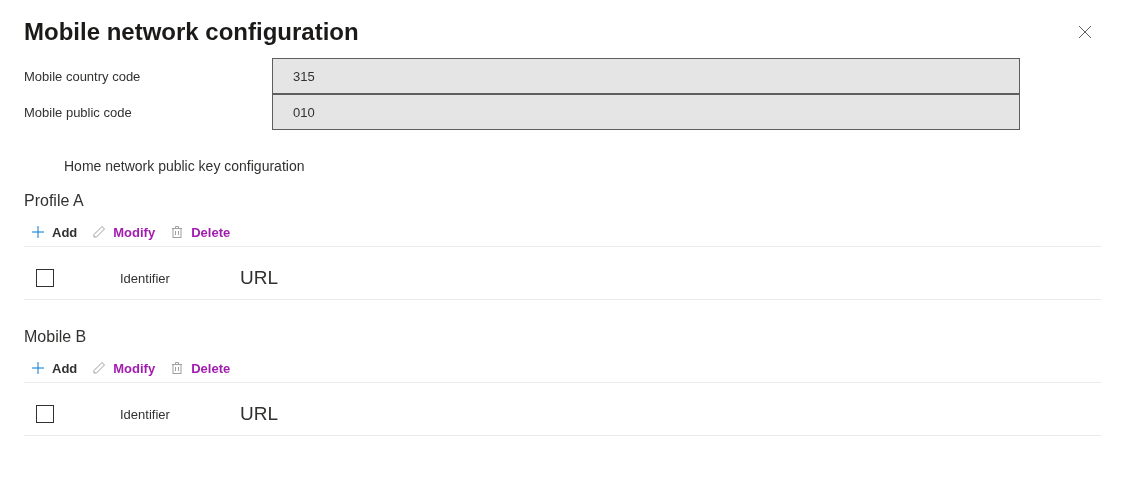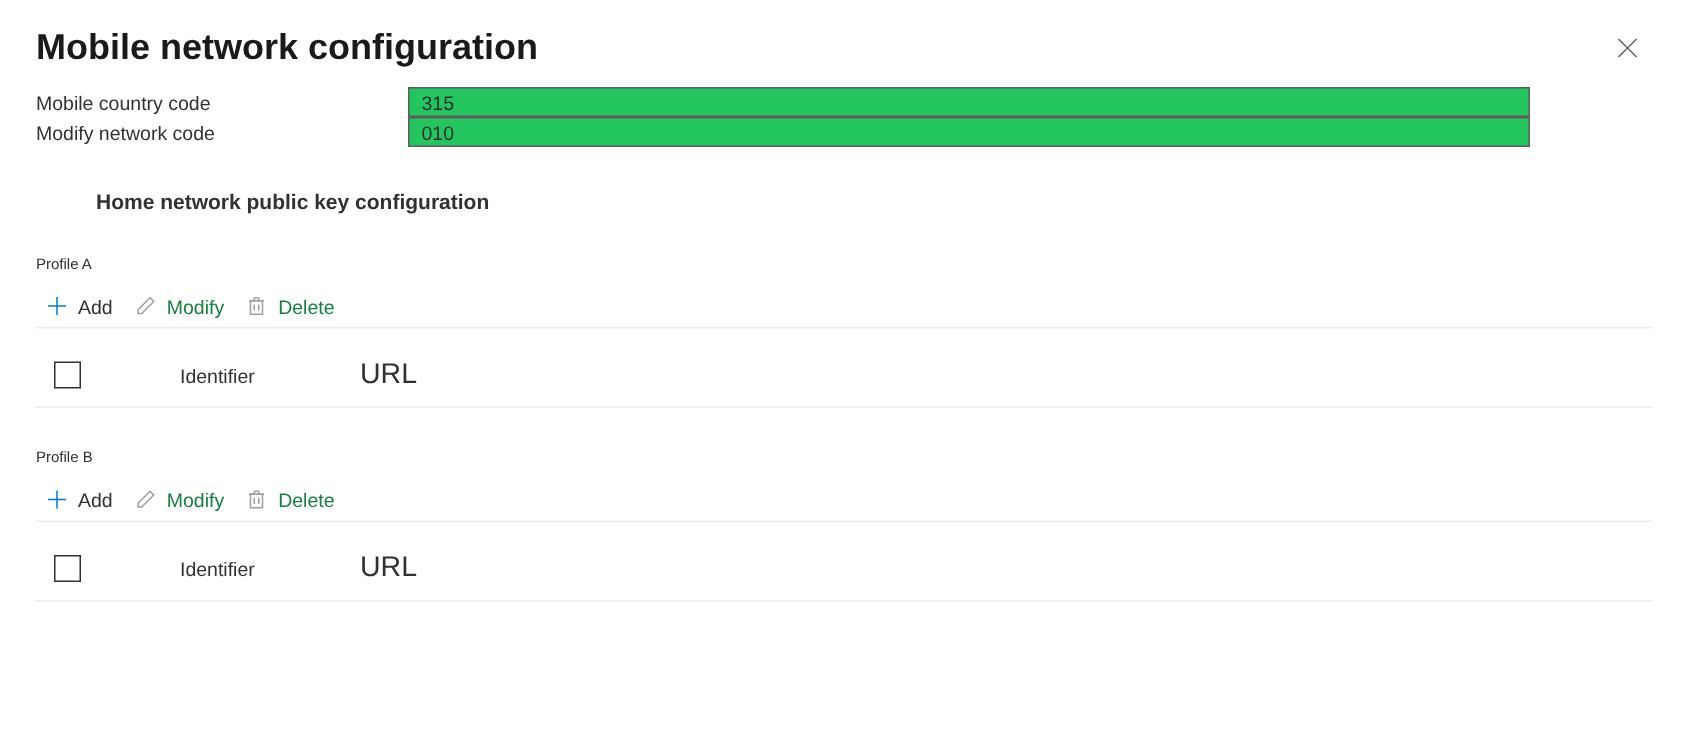--- a/index.html
+++ b/index.html
@@ -44,59 +44,60 @@
       display: flex;
       align-items: center;
     }
     .form-label {
       width: 248px;
       font-size: 13px;
       color: #323130;
     }
     .form-input {
       flex: 0 0 748px;
-      height: 20px;
+      height: 36px;
       border: 1px solid #605e5c;
-      padding: 2px 8px;
+      padding: 2px 20px;
       font-size: 13px;
       font-family: inherit;
       color: #323130;
-      background: #22c55e;
+      background: #e5e5e5;
     }
     .section-heading {
-      font-weight: 700;
+      font-weight: 400;
       font-size: 14px;
       color: #323130;
       margin-top: 28px;
-      margin-bottom: 29px;
+      margin-bottom: 18px;
       padding-left: 40px;
     }
     .profile-label {
-      font-size: 10px;
+      font-size: 16px;
       color: #323130;
       margin-bottom: 14px;
     }
     .toolbar {
       display: flex;
       align-items: center;
       gap: 14px;
       padding: 0 6px 6px 6px;
       border-bottom: 1px solid #edebe9;
       margin-bottom: 20px;
+      font-weight: bold;
     }
     .tool-btn {
       display: flex;
       align-items: center;
       gap: 6px;
       cursor: pointer;
       font-size: 13px;
       color: #323130;
     }
     .tool-btn.disabled {
-      color: #15803d;
+      color: #a21caf;
       cursor: default;
     }
     .tool-icon {
       display: inline-flex;
       align-items: center;
       justify-content: center;
       width: 16px;
       height: 16px;
     }
     .table-header {
@@ -140,21 +141,21 @@
     </svg>
   </div>
 </div>
 
 <div class="form-row">
   <label class="form-label">Mobile country code</label>
   <input class="form-input" type="text" value="315" style="">
 </div>
 
 <div class="form-row">
-  <label class="form-label">Modify network code</label>
+  <label class="form-label">Mobile public code</label>
   <input class="form-input" type="text" value="010" style="">
 </div>
 
 <div class="section-heading">Home network public key configuration</div>
 
 <div class="profile-section">
   <div class="profile-label">Profile A</div>
   <div class="toolbar">
     <div class="tool-btn">
       <span class="tool-icon">
@@ -189,21 +190,21 @@
     </div>
   </div>
   <div class="table-header">
     <div class="checkbox"></div>
     <div class="col-identifier">Identifier</div>
     <div class="col-url">URL</div>
   </div>
 </div>
 
 <div class="profile-section">
-  <div class="profile-label">Profile B</div>
+  <div class="profile-label">Mobile B</div>
   <div class="toolbar">
     <div class="tool-btn">
       <span class="tool-icon">
         <svg width="14" height="14" viewBox="0 0 14 14" fill="none" stroke="#0078d4" stroke-width="1">
           <line x1="7" y1="1" x2="7" y2="13"></line>
           <line x1="1" y1="7" x2="13" y2="7"></line>
         </svg>
       </span>
       <span>Add</span>
     </div>

